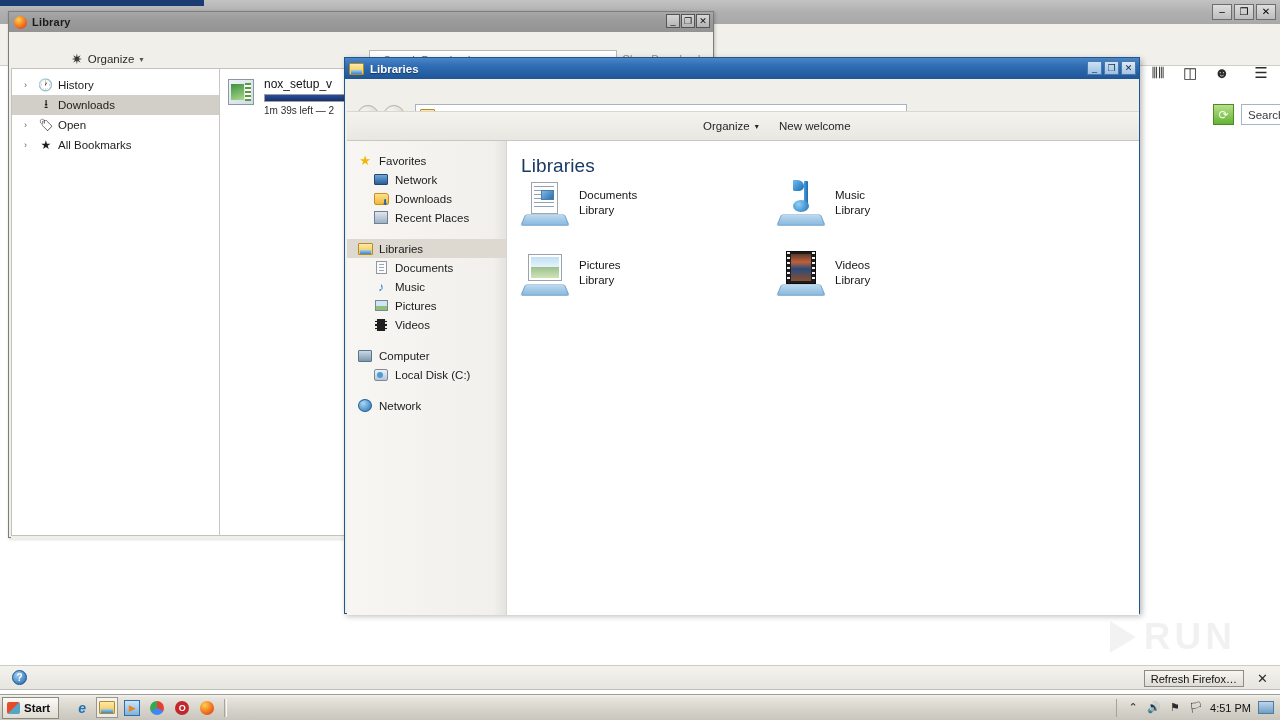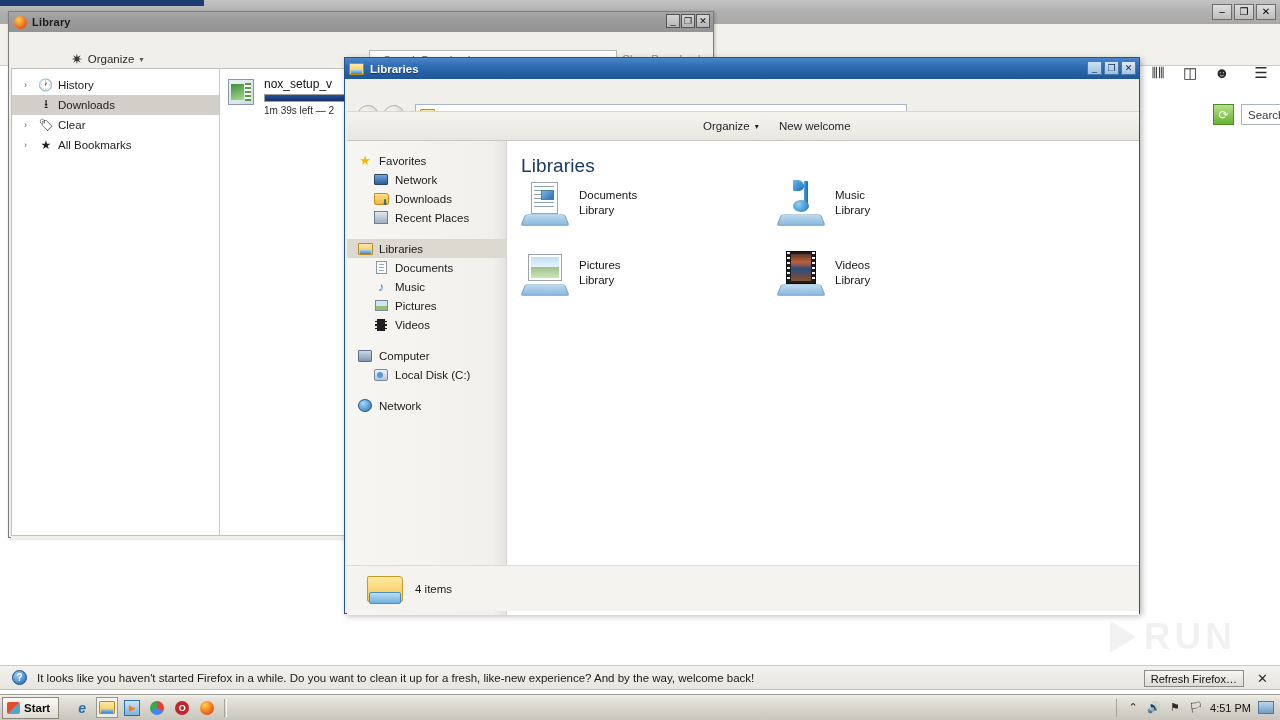--- a/index.html
+++ b/index.html
@@ -560,21 +560,21 @@
           <span>History</span>
         </div>
         <div class="lib-tree-row selected">
           <span class="lib-chev"></span>
           <span class="lib-tree-ico">⭳</span>
           <span>Downloads</span>
         </div>
         <div class="lib-tree-row">
           <span class="lib-chev">›</span>
           <span class="lib-tree-ico">🏷</span>
-          <span>Clear</span>
+          <span>Open</span>
         </div>
         <div class="lib-tree-row">
           <span class="lib-chev">›</span>
           <span class="lib-tree-ico">★</span>
           <span>All Bookmarks</span>
         </div>
       </div>
 
       <div id="lib-list">
         <div id="lib-download-item">
@@ -770,34 +770,29 @@
             <div class="lib-tile-label">
               <span class="lib-tile-name">Videos</span>
               <span class="lib-tile-sub">Library</span>
             </div>
           </div>
 
         </div>
       </div>
     </div>
 
-    <div id="exp-status">
-      <span class="ico-status-folder"></span>
-      <span id="exp-status-text">4 items</span>
-    </div>
   </div>
 
   <div id="watermark">
     <span class="wm-play"></span>
     <span>RUN</span>
   </div>
 
   <div id="ff-notify">
     <span id="ff-notify-icon">?</span>
-    <span id="ff-notify-text">It looks like you haven't started Firefox in a while. Do you want to clean it up for a fresh, like-new experience? And by the way, welcome back!</span>
     <div id="ff-refresh-btn">Refresh Firefox…</div>
     <div id="ff-notify-close">✕</div>
   </div>
 
   <div id="taskbar">
     <div id="start-button">
       <span id="start-flag"></span>
       <span>Start</span>
     </div>
 

